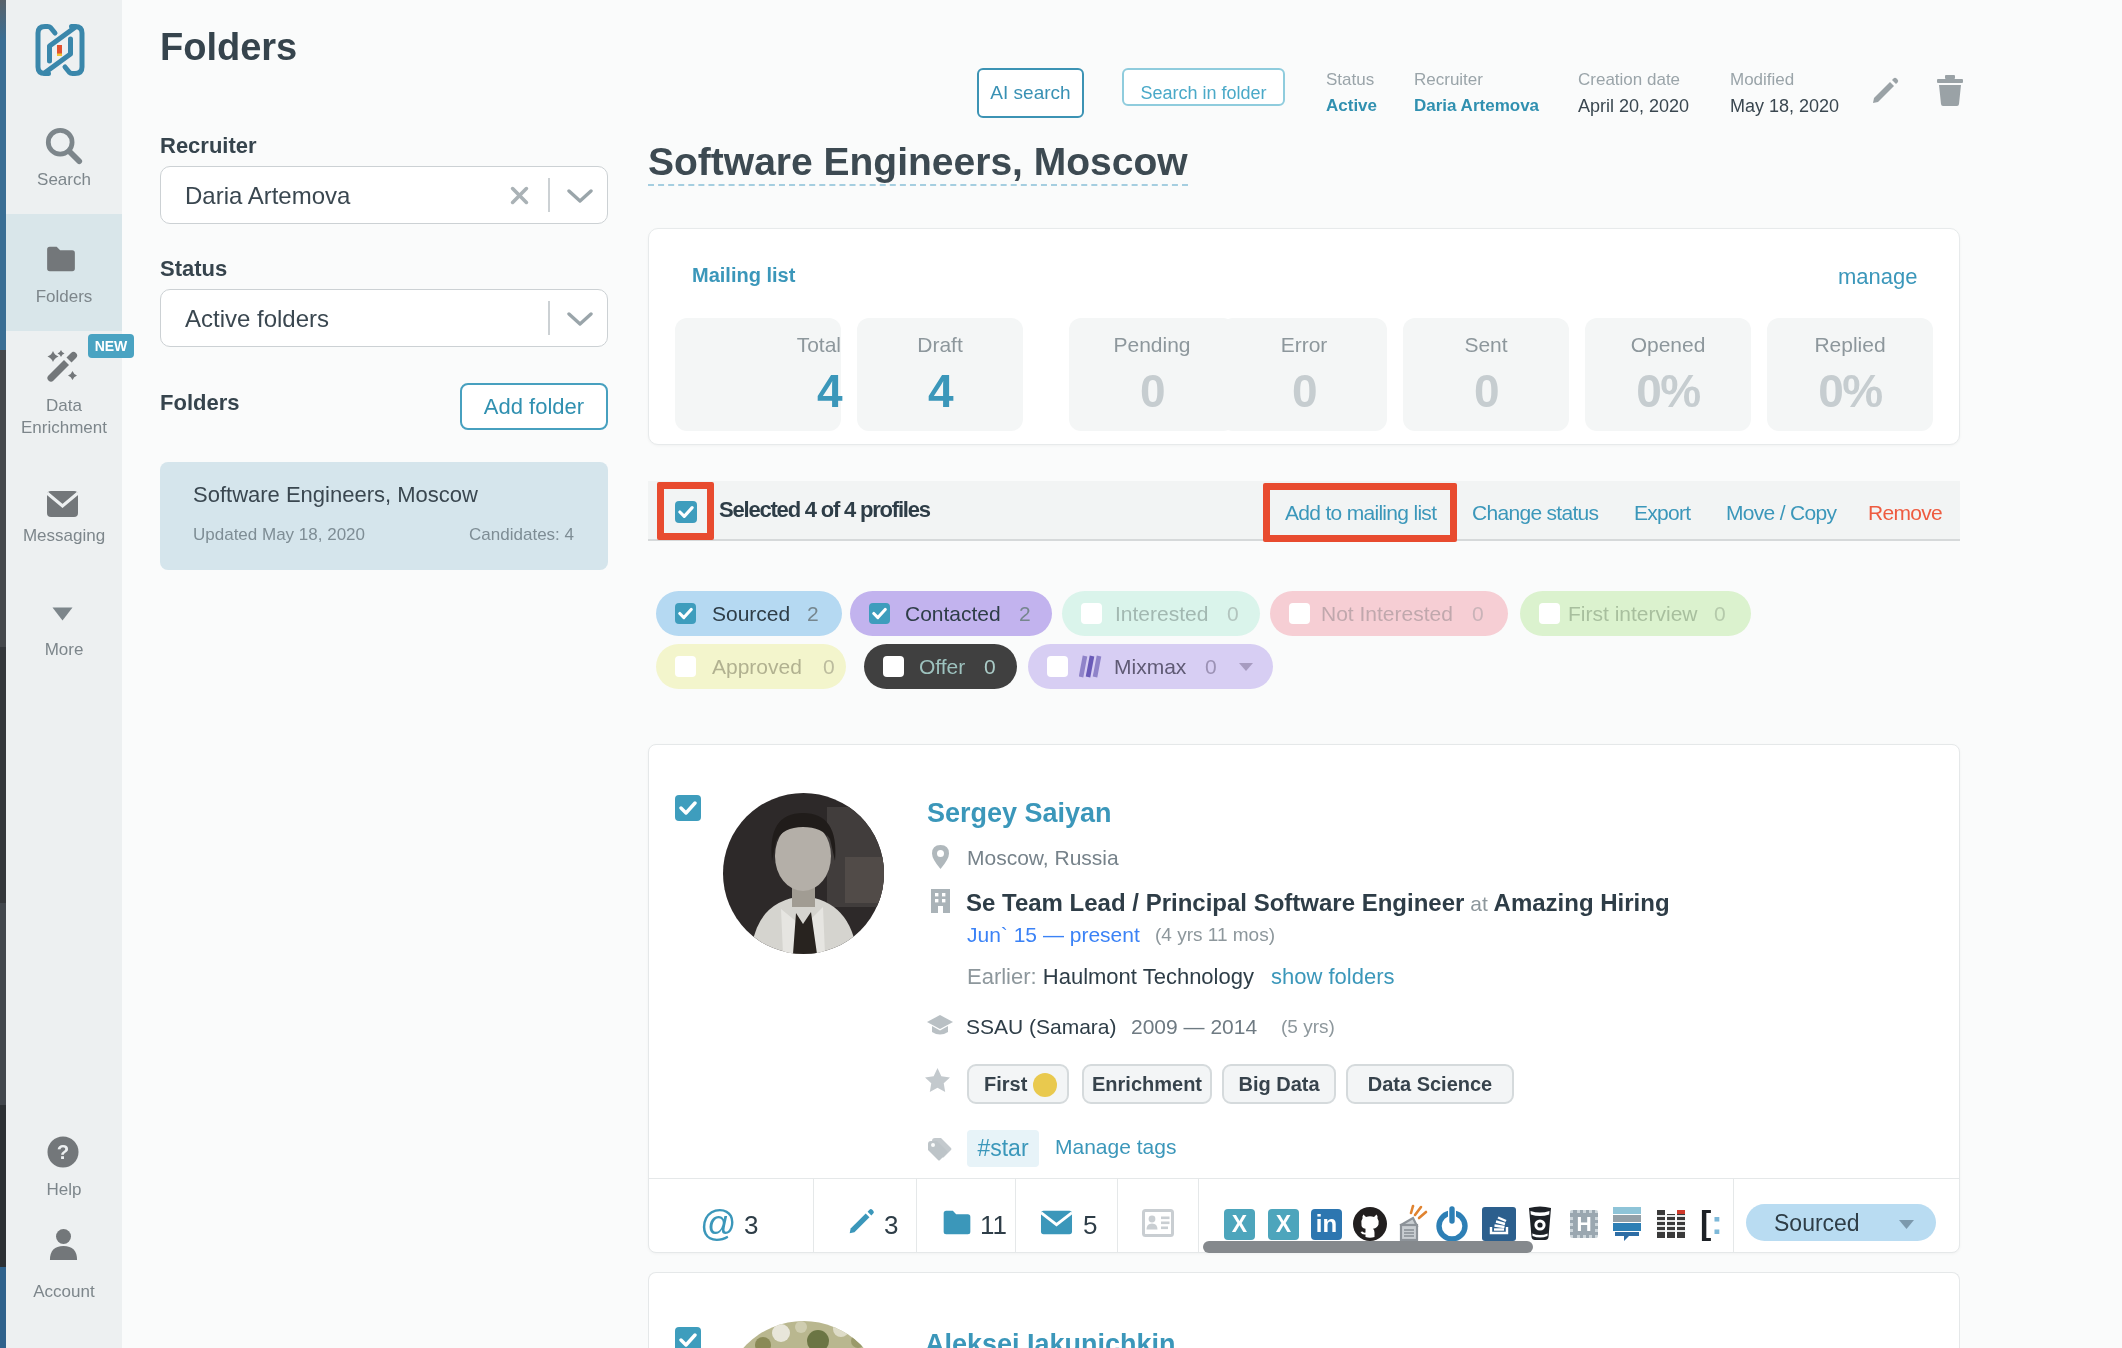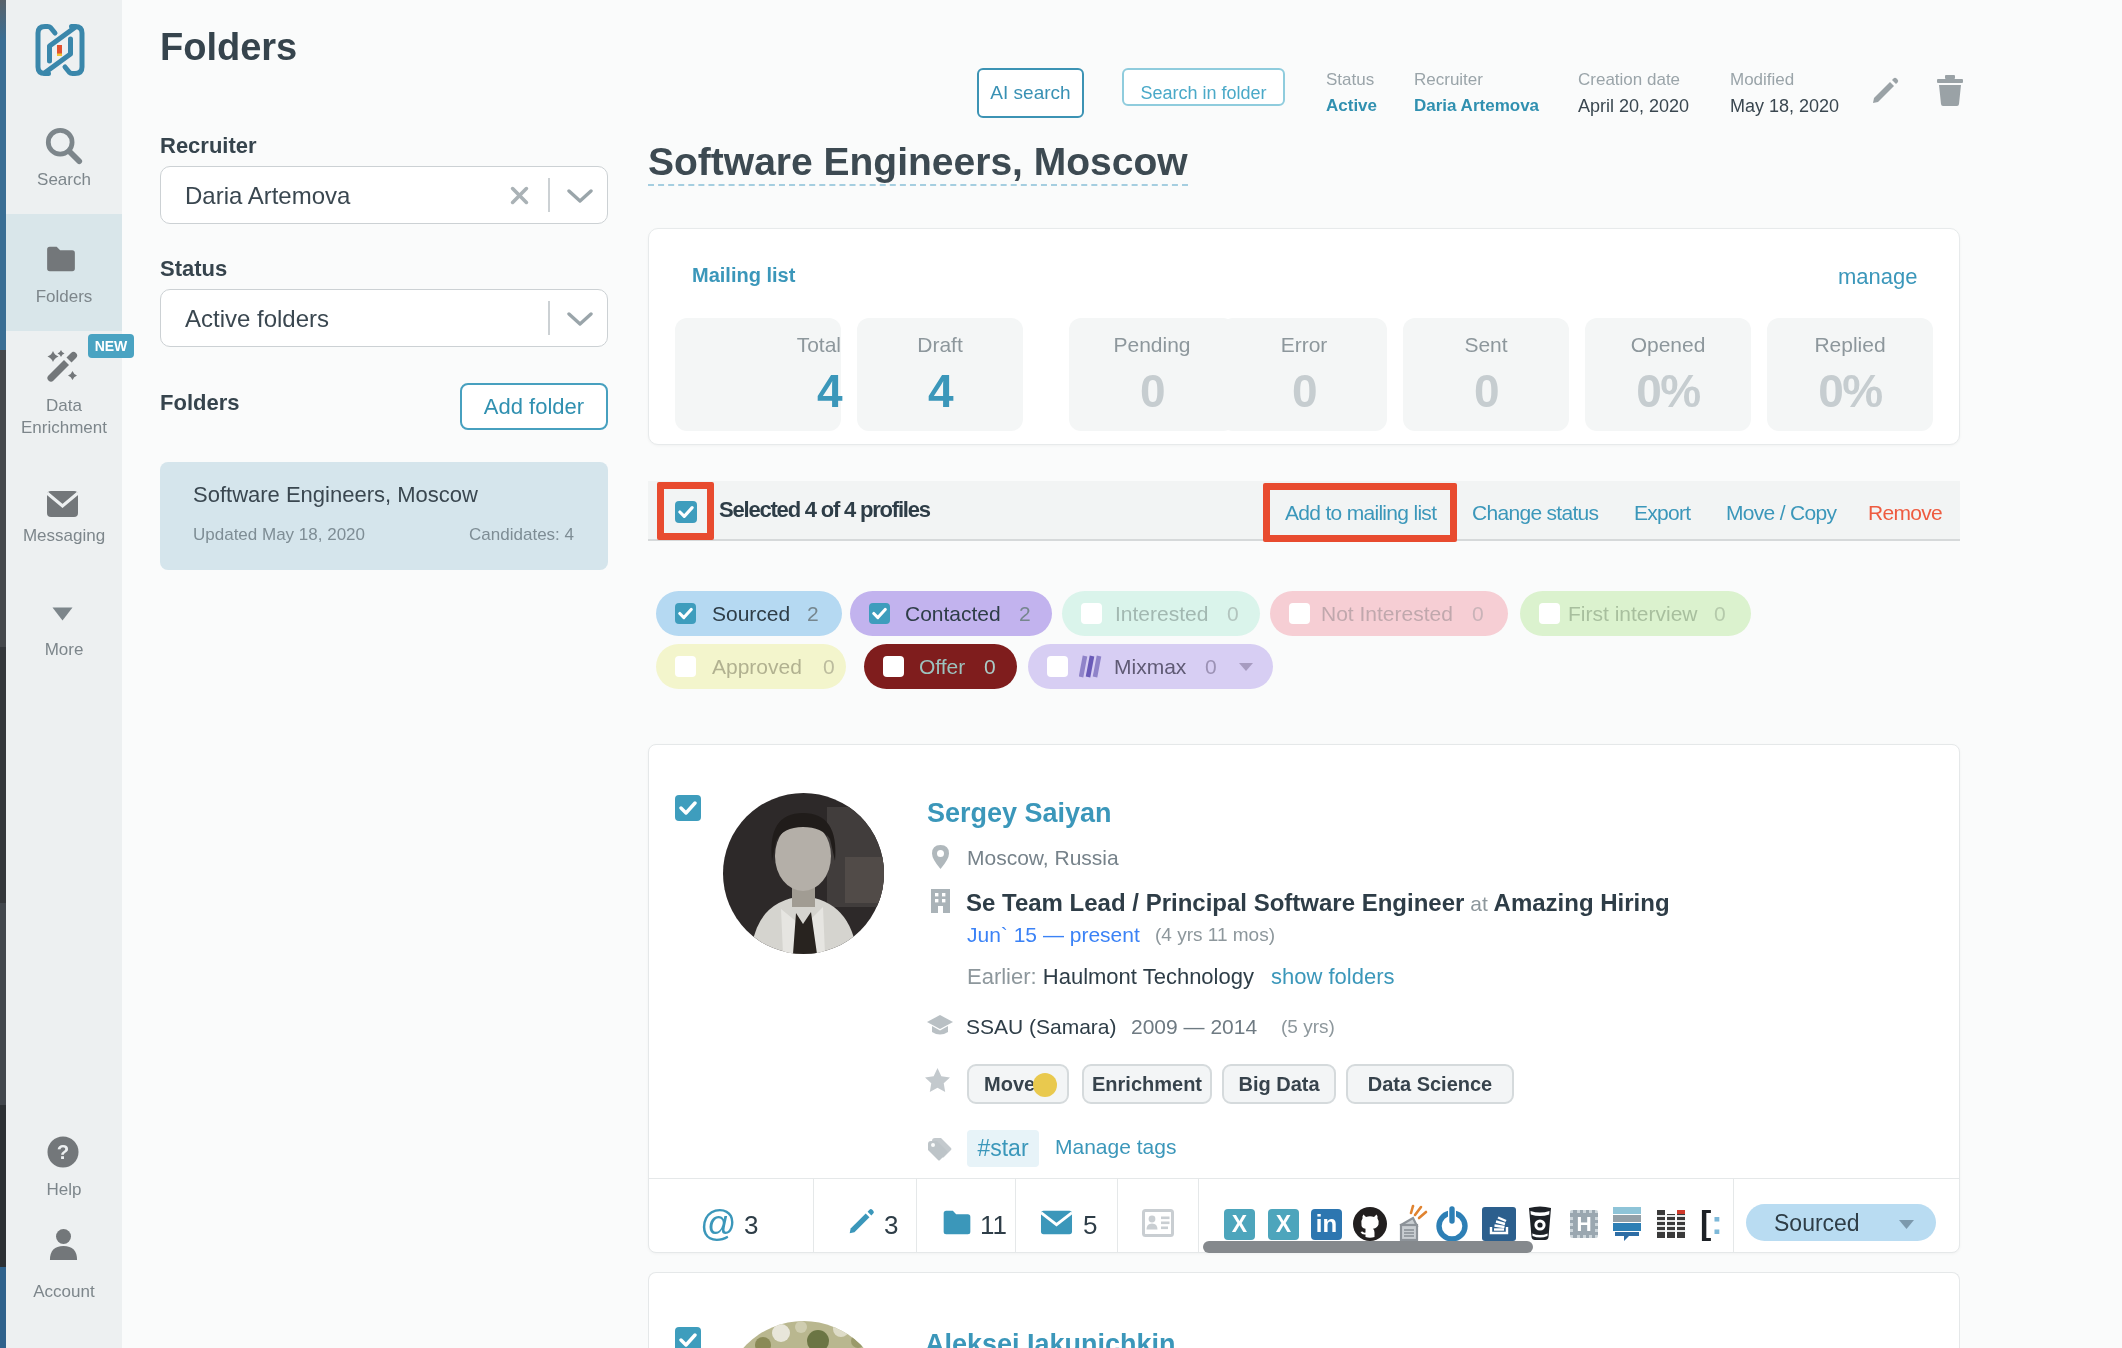--- a/index.html
+++ b/index.html
@@ -238,21 +238,21 @@
 <div class="chip" style="left:1520px; top:591px; width:231px; background:#dbf2ce;">
   <div class="ck" style="background:#fff;"></div>
   <span class="nm" style="left:48px; color:#a8bf9e;">First interview</span>
     <span class="ct" style="left:194px; color:#b5caab;">0</span>
 </div>
 <div class="chip" style="left:656px; top:644px; width:190px; background:#f3f5cc;">
   <div class="ck" style="background:#fff;"></div>
   <span class="nm" style="left:56px; color:#b1b190;">Approved</span>
     <span class="ct" style="left:167px; color:#bcbc9e;">0</span>
 </div>
-<div class="chip" style="left:864px; top:644px; width:153px; background:#7f1d1d;">
+<div class="chip" style="left:864px; top:644px; width:153px; background:#404040;">
   <div class="ck" style="background:#fff;"></div>
   <span class="nm" style="left:55px; color:#9dc2be;">Offer</span>
     <span class="ct" style="left:120px; color:#aacbc7;">0</span>
 </div>
 <div class="chip" style="left:1028px; top:644px; width:245px; background:#d7cef3;">
   <div class="ck" style="background:#fff;"></div>
   <svg style="position:absolute; left:51px; top:11px;" width="24" height="23" viewBox="0 0 24 23">
       <g stroke-width="4.6">
         <line x1="6" y1="1" x2="2" y2="22" stroke="#8f83c9"></line>
         <line x1="13" y1="1" x2="9" y2="22" stroke="#6a5bb8"></line>
@@ -314,21 +314,21 @@
   <path d="M14,1 L27,8 L14,15 L1,8 Z" fill="#b9c0c4"></path>
   <path d="M6,12 V18 Q14,23 22,18 V12 L14,16.5 Z" fill="#b9c0c4"></path>
 </svg>
 <div class="abs" style="left:966px; top:1015px; font-size:21px; color:#2e3d47;">SSAU (Samara)</div>
 <div class="abs" style="left:1131px; top:1015px; font-size:21px; color:#6e7a82;">2009 — 2014</div>
 <div class="abs" style="left:1281px; top:1016px; font-size:19px; color:#8d979c;">(5 yrs)</div>
 <svg class="abs" style="left:925px; top:1068px;" width="25" height="24" viewBox="0 0 26 25">
   <path d="M13,0 L17,8.5 L26,9.8 L19.5,16 L21,25 L13,20.5 L5,25 L6.5,16 L0,9.8 L9,8.5 Z" fill="#c3c9cd"></path>
 </svg>
 <div class="skill" style="left:967px; width:102px;">
-    <span style="position:absolute; left:15px; top:0px;">Move</span>
+    <span style="position:absolute; left:15px; top:0px;">First</span>
     <span style="position:absolute; left:64px; top:7px; width:24px; height:24px; background:#e9c94e; border-radius:50%;"></span>
   </div>
 <div class="skill" style="left:1082px; width:130px;">Enrichment</div>
 <div class="skill" style="left:1222px; width:114px;">Big Data</div>
 <div class="skill" style="left:1346px; width:168px;">Data Science</div>
 <svg class="abs" style="left:927px; top:1133px;" width="26" height="28" viewBox="0 0 26 28">
   <path d="M8,5 H14 L24,15 Q25,16 24,17 L17,24 Q16,25 15,24 L5,14 V8 Q5,5 8,5 Z" fill="#c3c9cd"></path>
   <path d="M4,8 H10 L20,18 Q21,19 20,20 L13,27 Q12,28 11,27 L1,17 V11 Q1,8 4,8 Z" fill="#bdc4c8"></path>
   <circle cx="6" cy="12" r="2" fill="#fafbfb"></circle>
 </svg>

